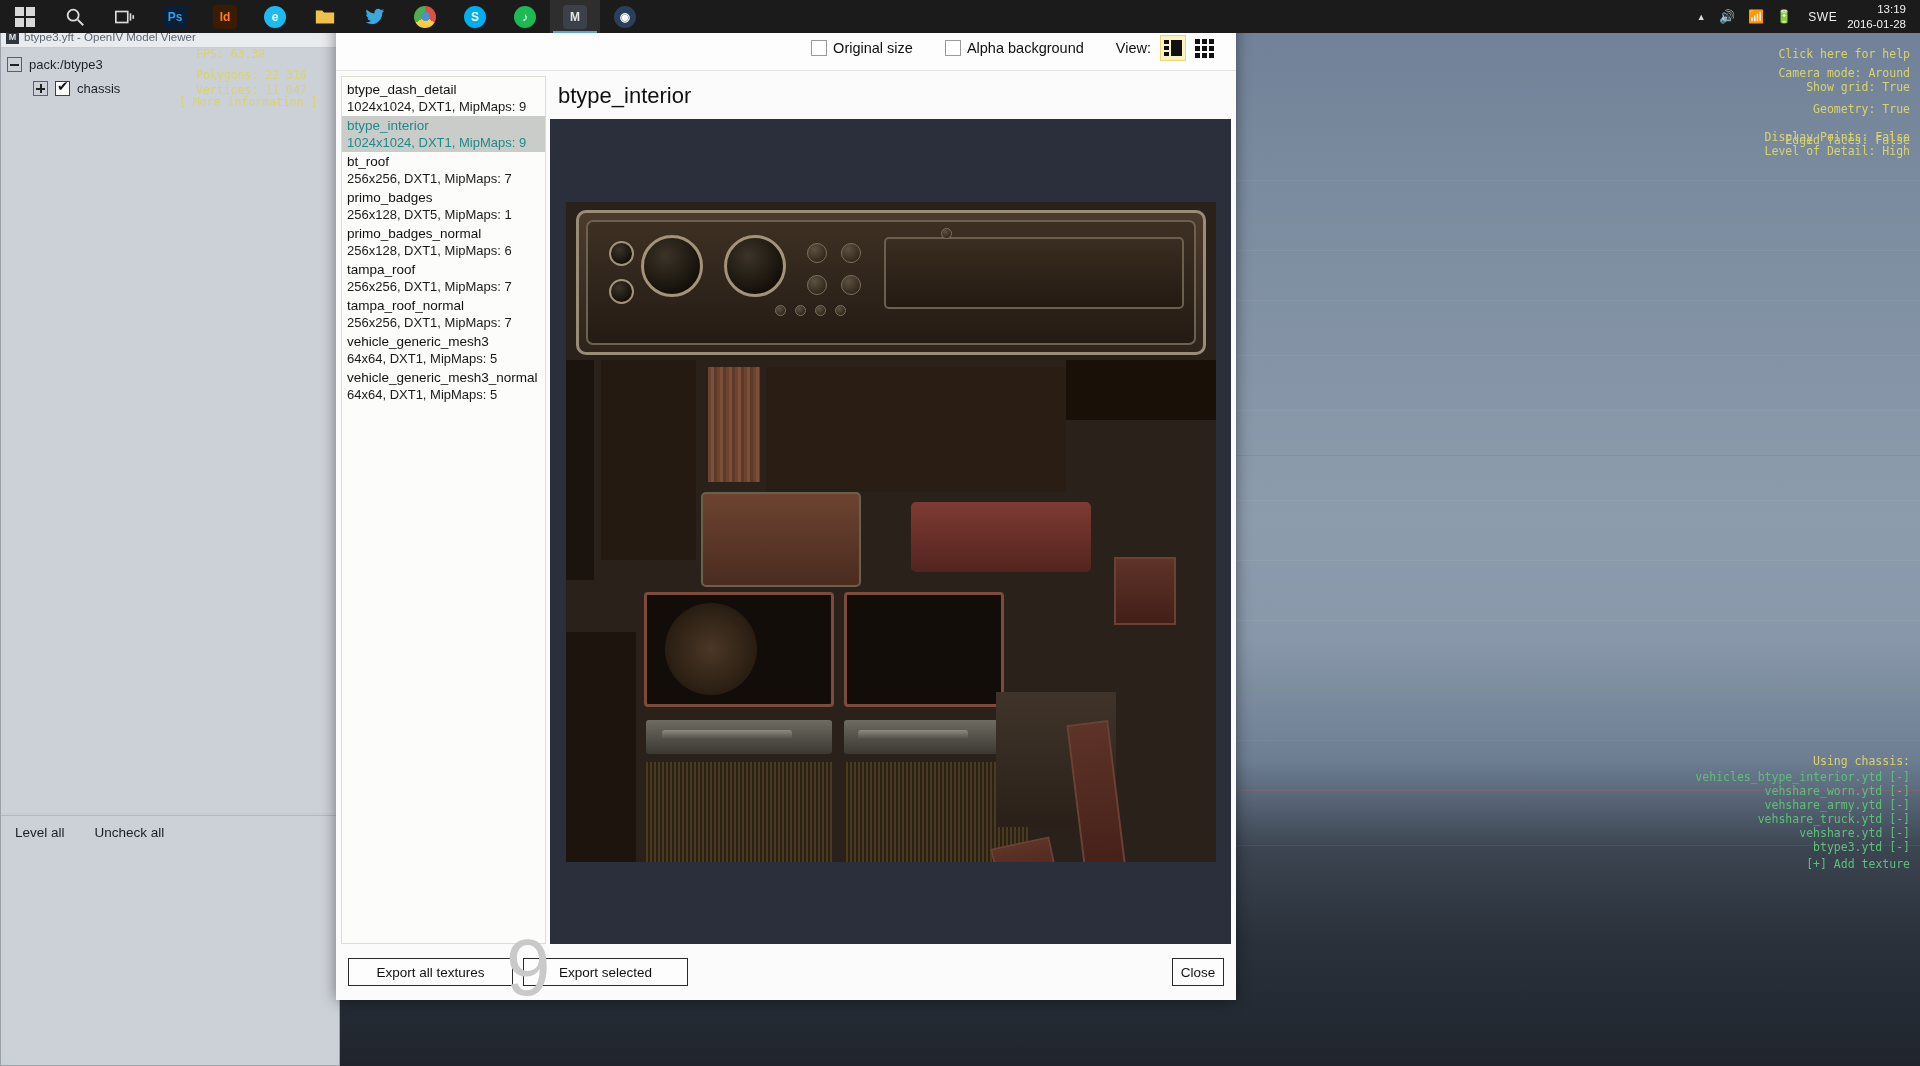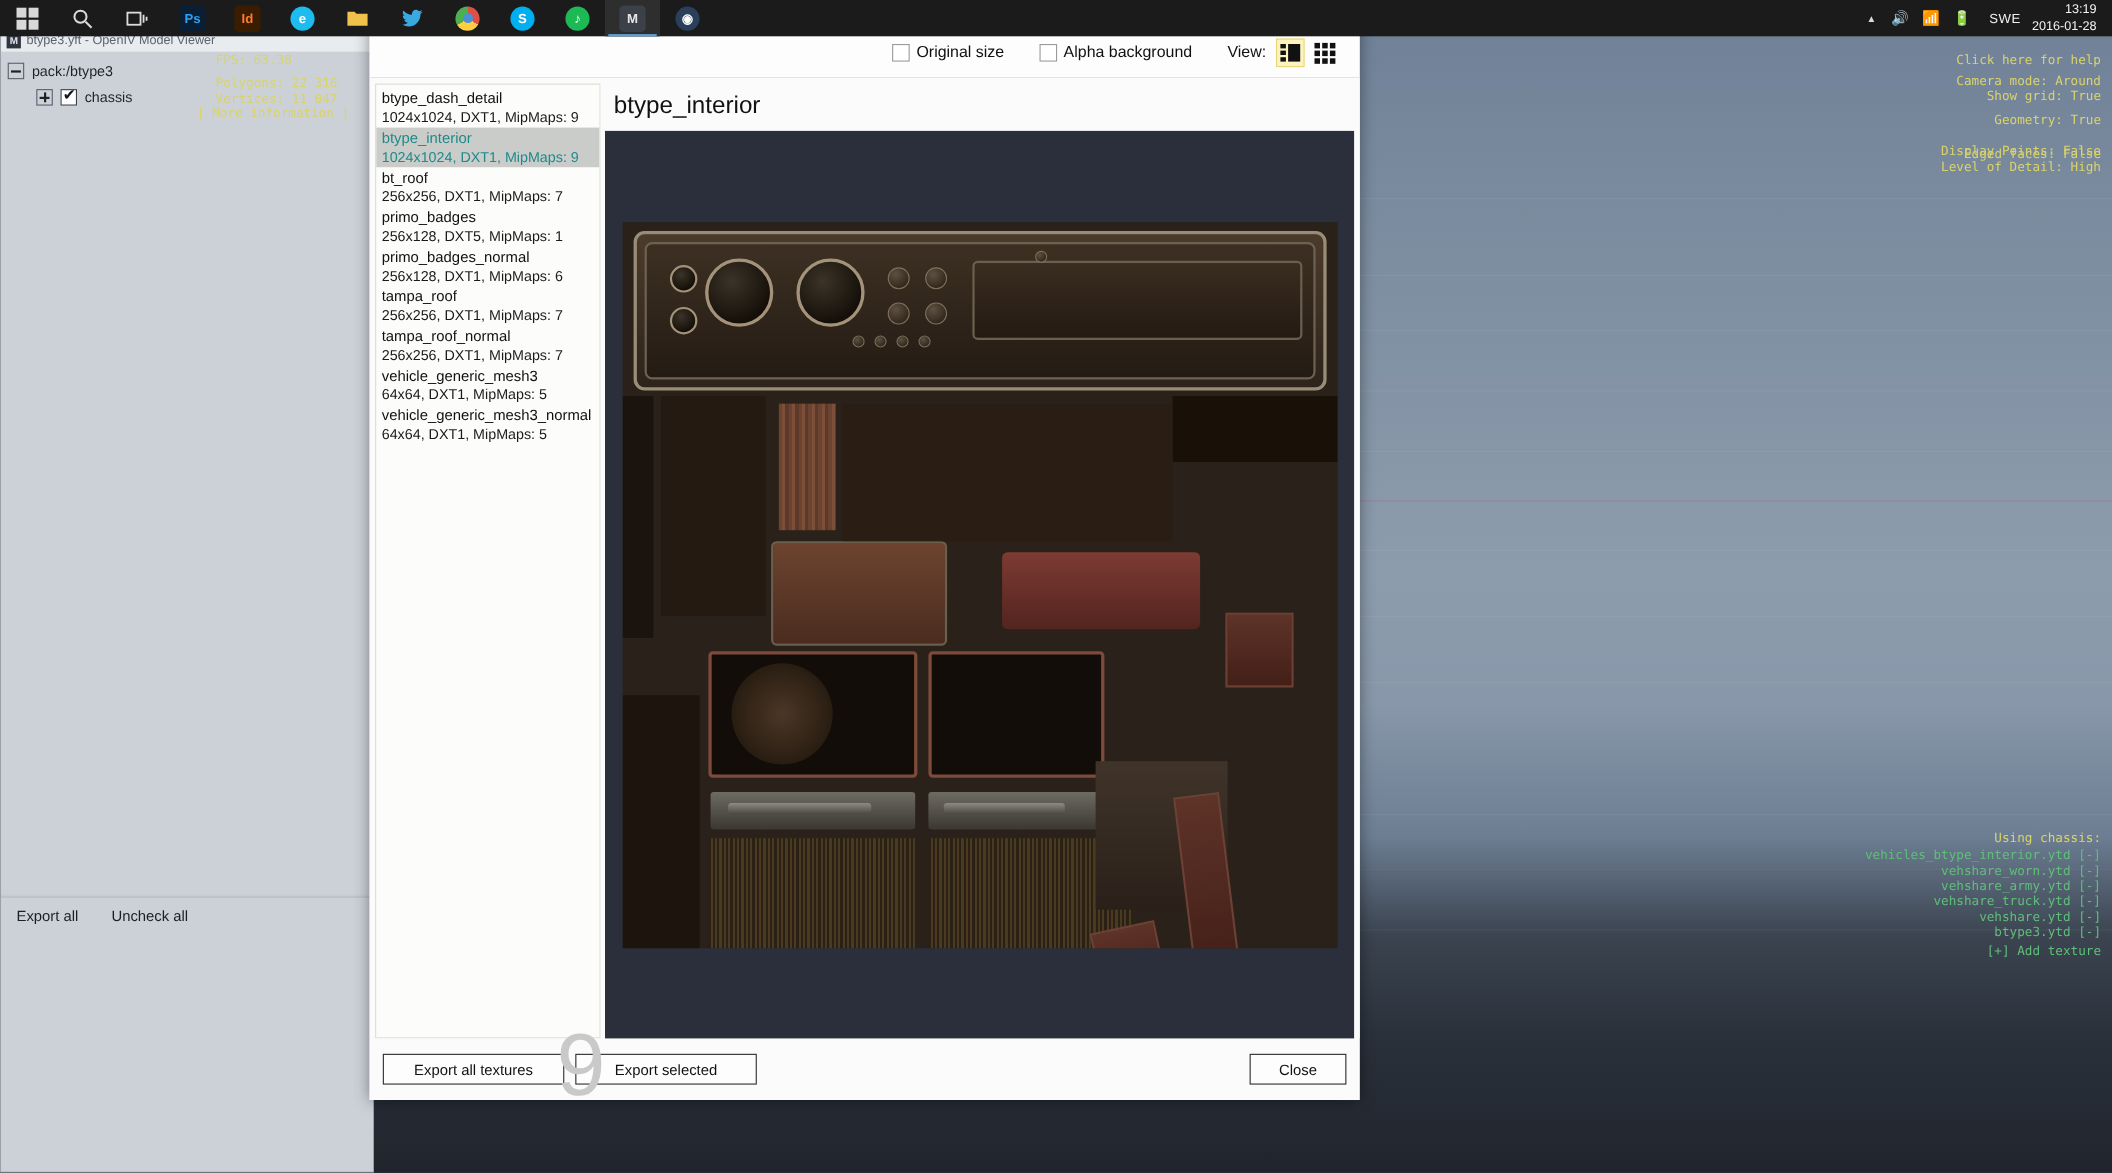--- a/index.html
+++ b/index.html
@@ -226,21 +226,21 @@
     display: flex; align-items: center; padding: 0 12px;
     gap: 10px;
   }
   .btn {
     height: 28px; background: #fdfdfd; border: 1px solid #2a2a2a;
     font-size: 13.5px; color: #111; display: flex;
     align-items: center; justify-content: center;
     font-family: "Liberation Sans", sans-serif;
   }
   .btn.wide { width: 165px; }
-  .btn.close-btn { width: 88px; margin-left: auto; }
+  .btn.close-btn { width: 52px; margin-left: auto; }
 
   
   .mip-num {
     position: absolute; left: 170px; bottom: -8px;
     font-size: 80px; color: #c9c9c9; font-family: "Liberation Sans", sans-serif;
     line-height: 1; user-select: none; pointer-events: none;
   }
 
   
   .tx { position: absolute; }
@@ -327,21 +327,21 @@
         <span>pack:/btype3</span>
       </div>
       <div class="tree-row indent">
         <span class="expander plus"></span>
         <span class="cbx on"></span>
         <span>chassis</span>
       </div>
     </div>
     <div class="mv-bottom">
       <div class="mv-links">
-        <span>Export all</span>
+        <span>Level all</span>
         <span>Uncheck all</span>
       </div>
     </div>
   </div>
 
   <div class="ov yellow" style="left:196px; top:47px;"><span>FPS: 63.38</span></div>
   <div class="ov yellow" style="left:196px; top:68px;"><span>Polygons: 22 316</span></div>
   <div class="ov yellow" style="left:196px; top:83px;"><span>Vertices: 11 047</span></div>
   <div class="ov yellow" style="left:179px; top:95px;"><span>[ More information ]</span></div>
 

